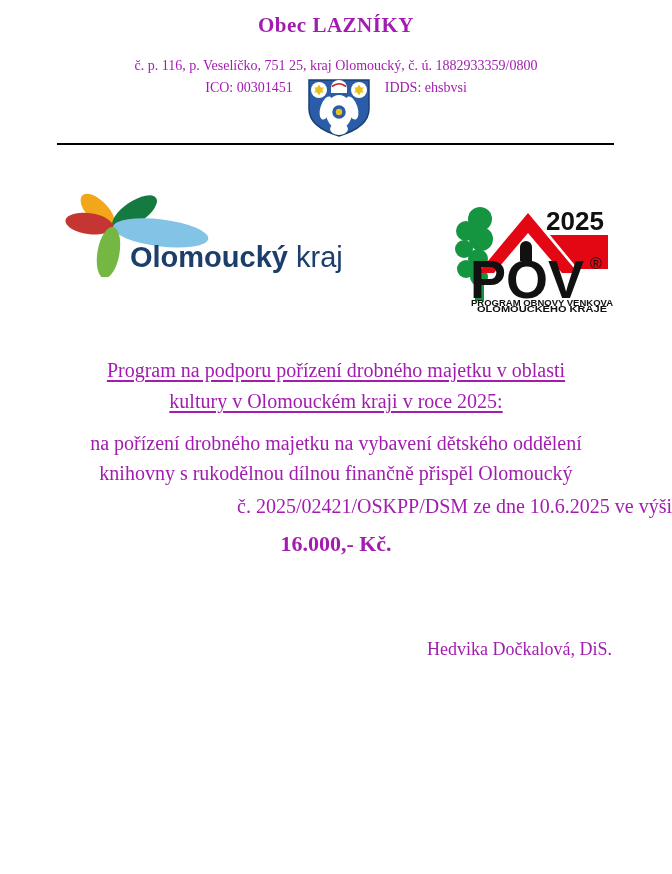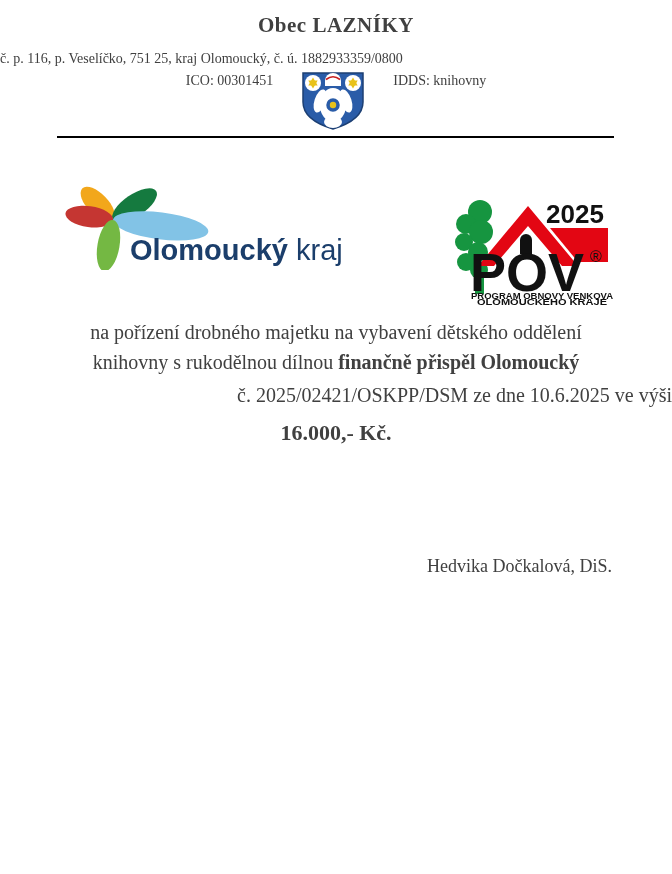--- a/index.html
+++ b/index.html
@@ -2,42 +2,43 @@
 <html><head>
 <meta charset="utf-8">
 <style>
   html, body { margin: 0; padding: 0; background: #ffffff; }
   .page {
     position: relative;
     width: 672px;
     height: 874px;
     margin: 0 auto;
     background: #ffffff;
-    color: #404040;
+    color: #a21caf;
     font-family: "Liberation Serif", serif;
     overflow: hidden;
   }
   
   .org-name {
     padding-top: 13px;
     text-align: center;
     font-size: 21px;
     font-weight: bold;
     letter-spacing: 0.5px;
   }
   .address-line {
-    margin-top: 13px;
+    margin-top: 20px;
+    text-align: center;
     font-size: 14px;
   }
   .id-row {
     margin-top: 3px;
     display: flex;
     justify-content: center;
     align-items: flex-start;
-    gap: 26px;
+    gap: 12px;
     height: 64px;
   }
   .id-row .id-text { font-size: 14px; padding-top: 3px; }
   .rule {
     border: none;
     border-top: 2px solid #000;
     margin: 2px 58px 0 57px;
   }
   
   .logo-row {
@@ -79,27 +80,27 @@
     text-align: right;
     font-size: 20px;
   }
   .amount-line {
     margin-top: 13px;
     text-align: center;
     font-size: 22px;
     font-weight: bold;
   }
   .signature {
-    margin-top: 110px;
+    margin-top: 82px;
     text-align: right;
     padding-right: 60px;
     font-size: 18px;
   }
   .signature .sig-role { margin-top: 18px; }
-  b { font-weight: bold; }
+  b { font-weight: normal; }
 </style>
 </head>
 <body>
 
 <div class="page">
 
   <div class="org-name">Obec LAZNÍKY</div>
   <div class="address-line">č. p. 116, p. Veselíčko, 751 25, kraj Olomoucký, č. ú. 1882933359/0800</div>
 
   <div class="id-row">
@@ -123,21 +124,21 @@
       <g fill="#FFFFFF">
         <ellipse cx="34" cy="35" rx="13" ry="17"></ellipse>
         <ellipse cx="21" cy="31" rx="5.5" ry="12" transform="rotate(18 21 31)"></ellipse>
         <ellipse cx="47" cy="31" rx="5.5" ry="12" transform="rotate(-18 47 31)"></ellipse>
         <ellipse cx="34" cy="52" rx="9" ry="6"></ellipse>
       </g>
       <circle cx="34" cy="35" r="8" fill="#2A5CA8" stroke="#FFFFFF" stroke-width="2.5"></circle>
       <circle cx="34" cy="35" r="3.2" fill="#E8C21A"></circle>
     </svg>
 
-    <span class="id-text">IDDS: knihovny</span>
+    <span class="id-text">IDDS: ehsbvsi</span>
   </div>
 
   <hr class="rule">
 
   <div class="logo-row">
 
     <svg class="olk-logo" width="286" height="88" viewBox="0 0 286 88" aria-hidden="true">
 
       <ellipse rx="22" ry="10.5" fill="#F2A71B" transform="translate(55,38) rotate(-134) translate(22,0)"></ellipse>
       <ellipse rx="26" ry="11" fill="#157A3F" transform="translate(55,38) rotate(-34) translate(26,0)"></ellipse>
@@ -173,20 +174,24 @@
       <text x="20" y="99" font-family="Liberation Sans, sans-serif" font-size="54" font-weight="bold" fill="#111111">POV</text>
       <text x="140" y="70" font-family="Liberation Sans, sans-serif" font-size="16" fill="#111111">®</text>
 
       <text x="92" y="107" text-anchor="middle" textLength="142" lengthAdjust="spacingAndGlyphs" font-family="Liberation Sans, sans-serif" font-size="9.5" font-weight="bold" fill="#111111">PROGRAM OBNOVY VENKOVA</text>
       <text x="92" y="113" text-anchor="middle" textLength="130" lengthAdjust="spacingAndGlyphs" font-family="Liberation Sans, sans-serif" font-size="8.5" font-weight="bold" fill="#111111">OLOMOUCKÉHO KRAJE</text>
     </svg>
 
   </div>
 
 
+  <div class="subtitle">
+    <div><span class="s-line">Program na podporu pořízení drobného majetku v oblasti</span></div>
+    <div><span class="s-line">kultury v Olomouckém kraji v roce 2025:</span></div>
+  </div>
 
   <div class="body-par">
     <div><span>na pořízení drobného majetku na vybavení dětského oddělení</span></div>
     <div><span>knihovny s rukodělnou dílnou </span><b>finančně přispěl Olomoucký</b></div>
   </div>
 
   <div class="contract-line">č. 2025/02421/OSKPP/DSM ze dne 10.6.2025 ve výši</div>
 
   <div class="amount-line">16.000,- Kč.</div>
 

